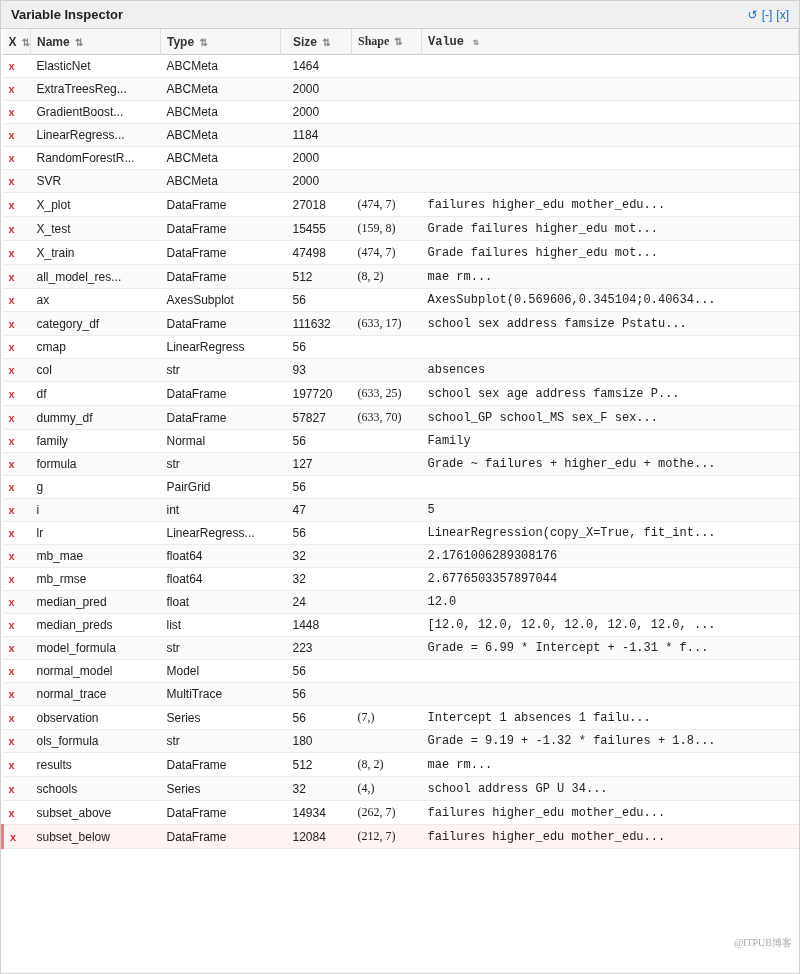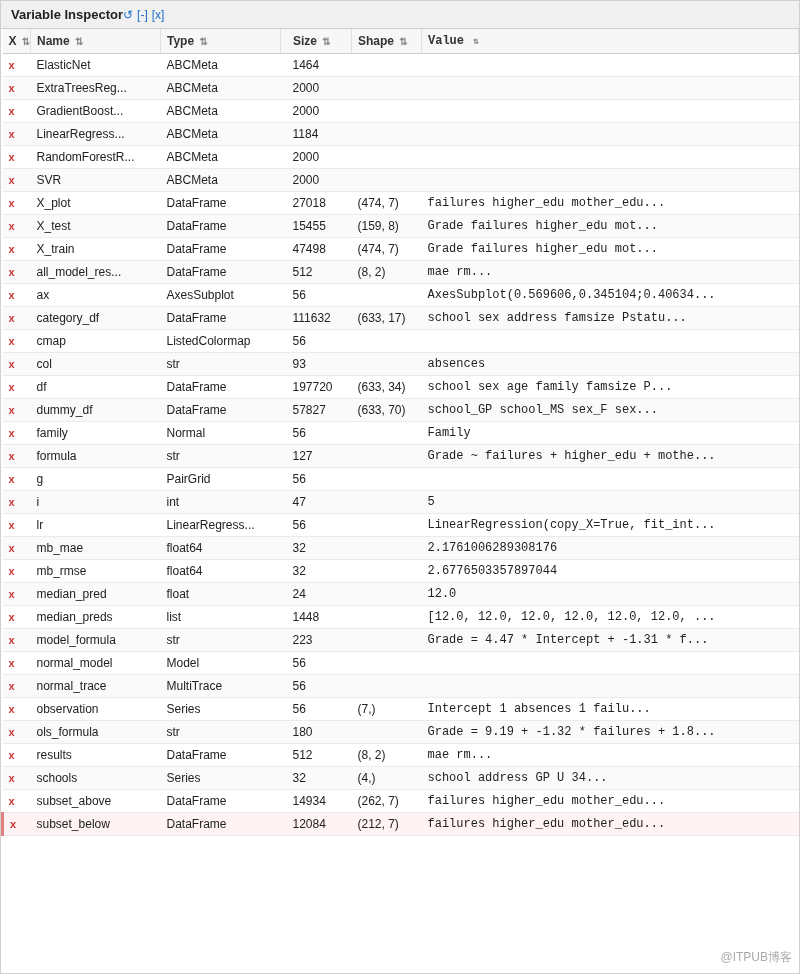--- a/index.html
+++ b/index.html
@@ -13,21 +13,21 @@
     }
     .panel {
       width: 800px;
       min-height: 974px;
       background: #ffffff;
       border: 1px solid #d0d0d0;
       box-shadow: 0 1px 4px rgba(0,0,0,0.15);
     }
     .panel-header {
       display: flex;
-      justify-content: flex-start;
+      justify-content: space-between;
       align-items: center;
       padding: 6px 10px;
       background: #f0f0f0;
       border-bottom: 1px solid #d0d0d0;
     }
     .panel-title {
       font-weight: bold;
       font-size: 13px;
       color: #222;
     }
@@ -80,34 +80,35 @@
       color: #222;
       font-size: 12px;
       overflow: hidden;
       text-overflow: ellipsis;
       white-space: nowrap;
     }
     .col-x { width: 28px; }
     .col-name { width: 130px; margin-left: 32px; }
     .col-type { width: 120px; margin-top: 32px; }
     .col-size { width: 71px; padding-left: 12px; }
-    .col-shape { width: 70px; }
+    .col-shape { width: 70px; font-family: Liberation Serif, serif; }
     .col-value { width: auto; font-family: Liberation Mono, monospace; }
     .x-btn {
       color: #cc3333;
       cursor: pointer;
       font-size: 11px;
       font-weight: bold;
     }
     .watermark {
       position: fixed;
-      bottom: 8px;
+      bottom: 24px;
       right: 8px;
-      font-size: 12px;
+      font-size: 10px;
       color: #aaa;
+      font-family: Liberation Serif, serif;
     }
     .highlighted-row {
       background: #fff3f3 !important;
       border-left: 3px solid #e08080;
     }
   </style>
 </head>
 <body>
 
 <div class="panel">
@@ -242,40 +243,40 @@
             <td class="col-x"><span class="x-btn">x</span></td>
             <td class="col-name">category_df</td>
             <td class="col-type">DataFrame</td>
             <td class="col-size">111632</td>
             <td class="col-shape">(633, 17)</td>
             <td class="col-value">school sex address famsize Pstatu...</td>
           </tr>
           <tr>
             <td class="col-x"><span class="x-btn">x</span></td>
             <td class="col-name">cmap</td>
-            <td class="col-type">ListedColormap</td>
+            <td class="col-type">LinearRegress</td>
             <td class="col-size">56</td>
             <td class="col-shape"></td>
             <td class="col-value"></td>
           </tr>
           <tr>
             <td class="col-x"><span class="x-btn">x</span></td>
             <td class="col-name">col</td>
             <td class="col-type">str</td>
             <td class="col-size">93</td>
             <td class="col-shape"></td>
             <td class="col-value">absences</td>
           </tr>
           <tr>
             <td class="col-x"><span class="x-btn">x</span></td>
             <td class="col-name">df</td>
             <td class="col-type">DataFrame</td>
             <td class="col-size">197720</td>
-            <td class="col-shape">(633, 34)</td>
-            <td class="col-value">school sex age family famsize P...</td>
+            <td class="col-shape">(633, 25)</td>
+            <td class="col-value">school sex age address famsize P...</td>
           </tr>
           <tr>
             <td class="col-x"><span class="x-btn">x</span></td>
             <td class="col-name">dummy_df</td>
             <td class="col-type">DataFrame</td>
             <td class="col-size">57827</td>
             <td class="col-shape">(633, 70)</td>
             <td class="col-value">school_GP school_MS sex_F sex...</td>
           </tr>
           <tr>
@@ -349,21 +350,21 @@
             <td class="col-size">1448</td>
             <td class="col-shape"></td>
             <td class="col-value">[12.0, 12.0, 12.0, 12.0, 12.0, 12.0, ...</td>
           </tr>
           <tr>
             <td class="col-x"><span class="x-btn">x</span></td>
             <td class="col-name">model_formula</td>
             <td class="col-type">str</td>
             <td class="col-size">223</td>
             <td class="col-shape"></td>
-            <td class="col-value">Grade = 4.47 * Intercept + -1.31 * f...</td>
+            <td class="col-value">Grade = 6.99 * Intercept + -1.31 * f...</td>
           </tr>
           <tr>
             <td class="col-x"><span class="x-btn">x</span></td>
             <td class="col-name">normal_model</td>
             <td class="col-type">Model</td>
             <td class="col-size">56</td>
             <td class="col-shape"></td>
             <td class="col-value"></td>
           </tr>
           <tr>

